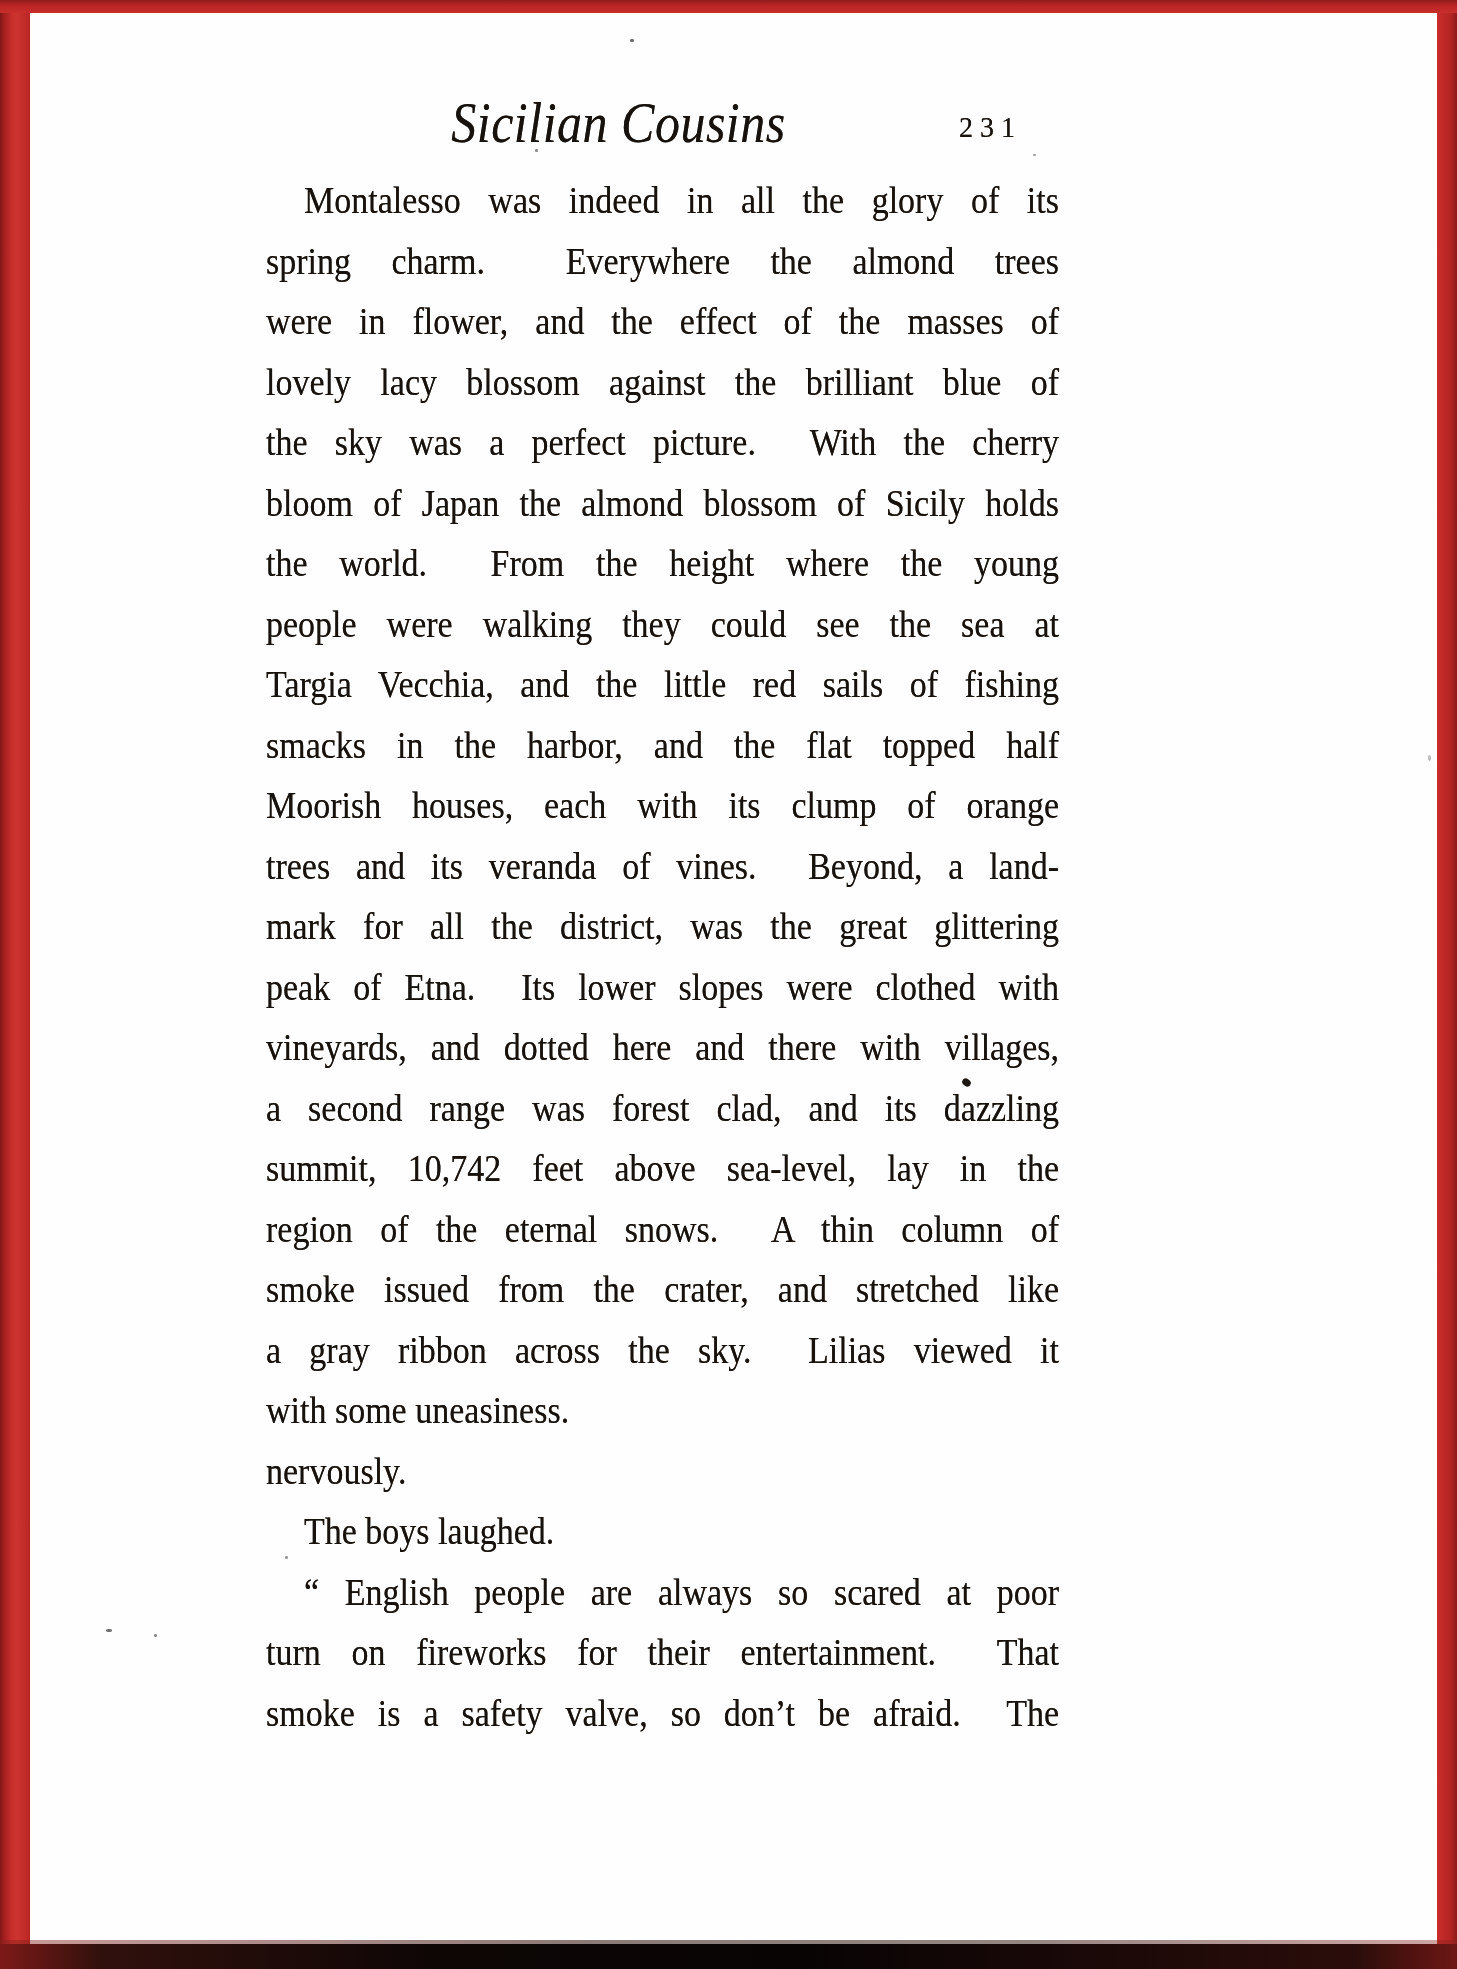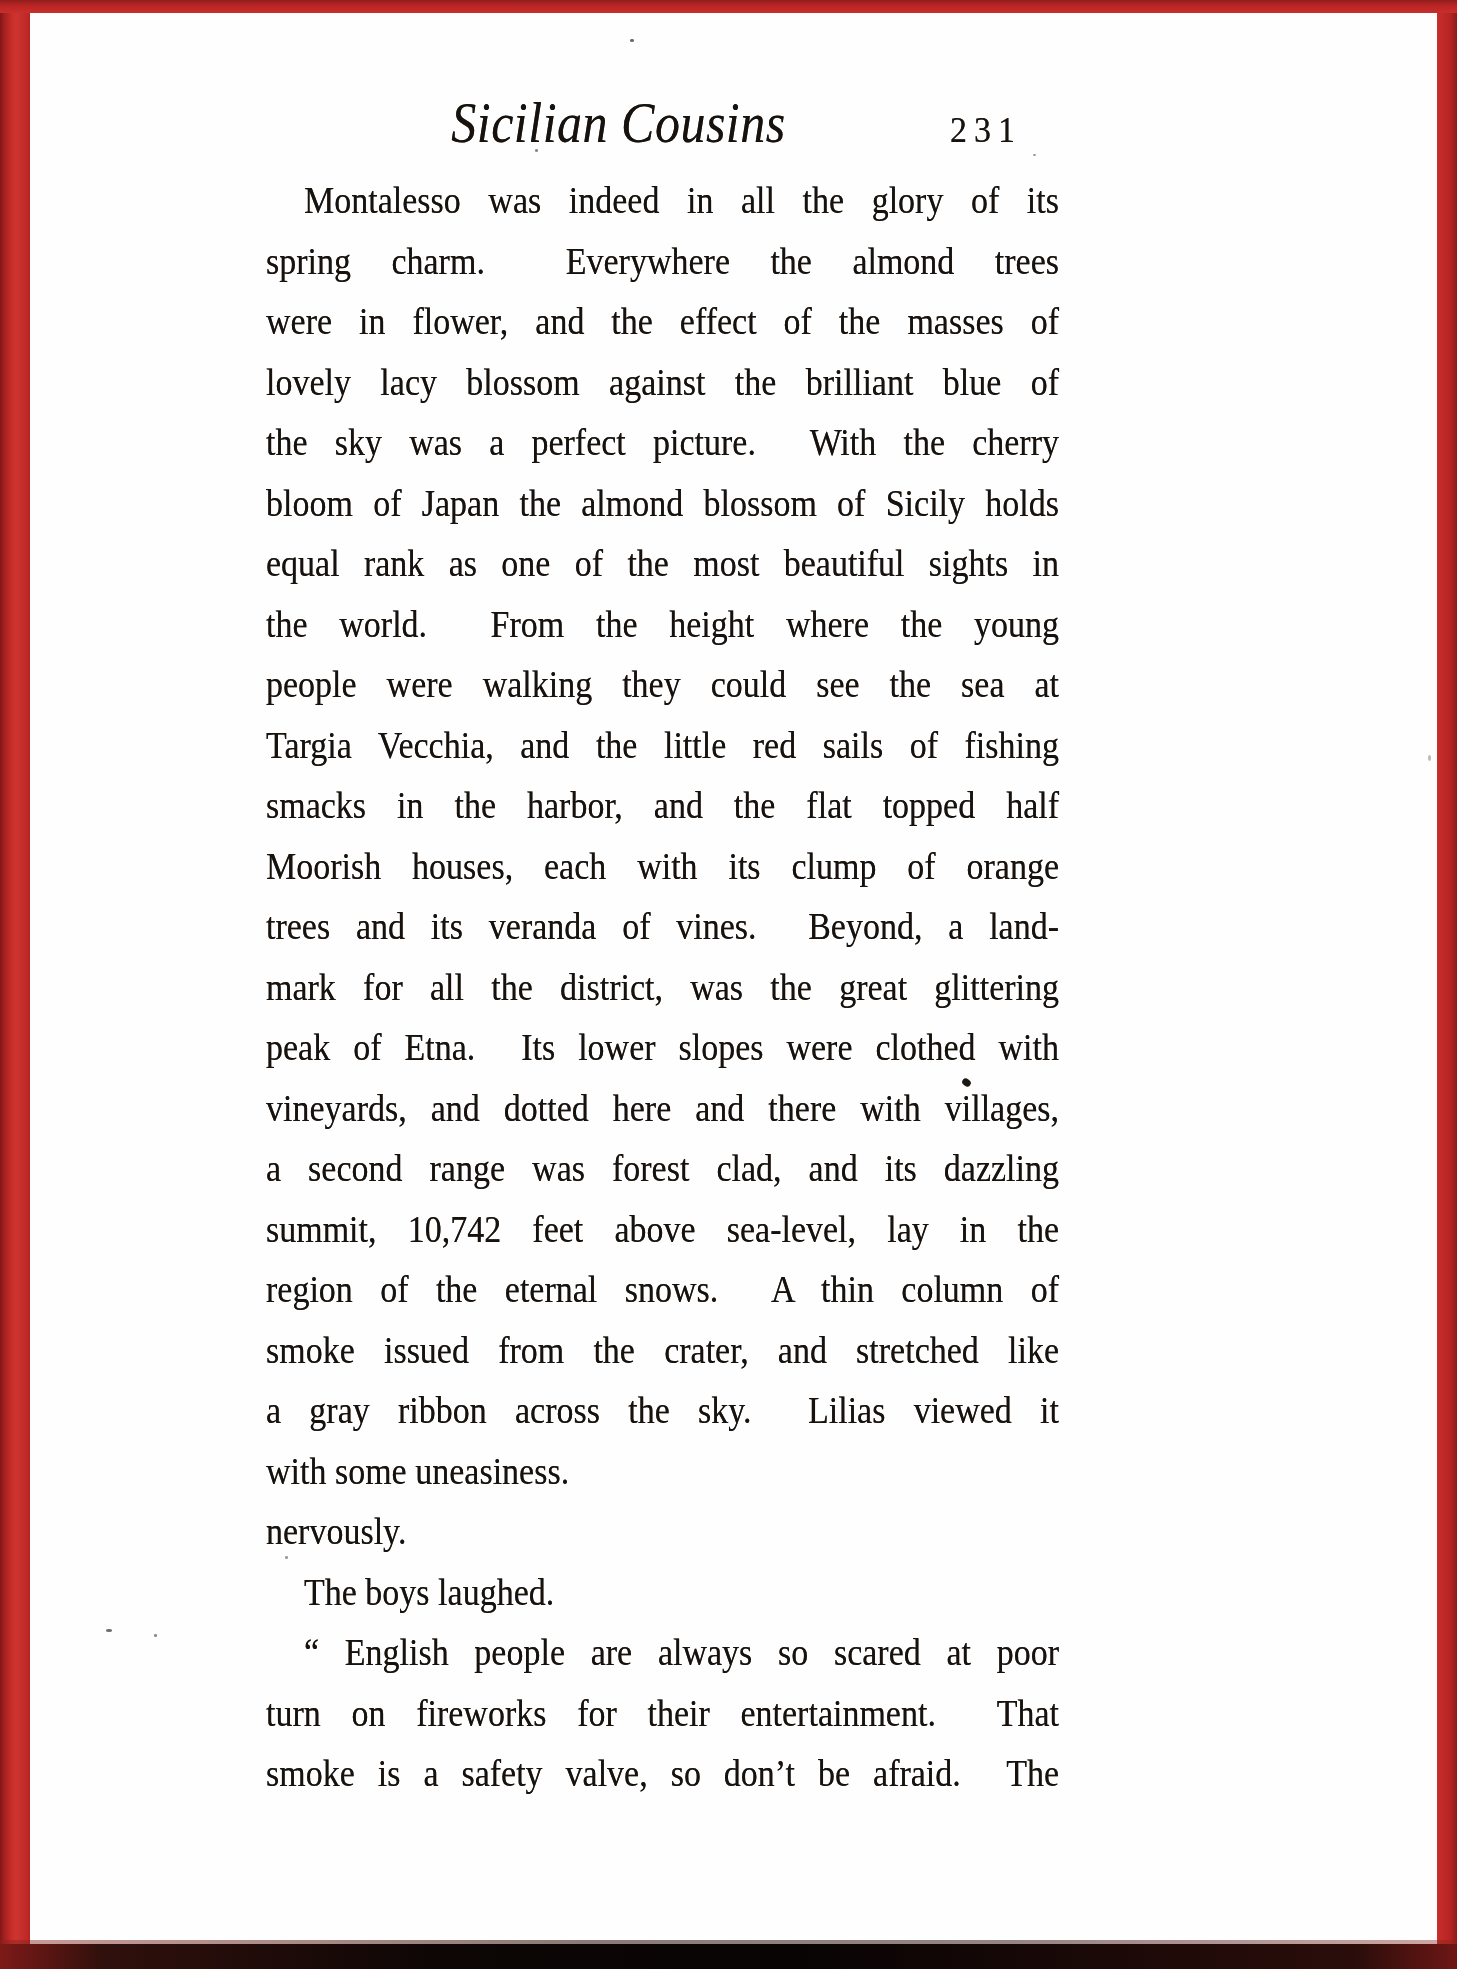--- a/index.html
+++ b/index.html
@@ -22,21 +22,21 @@
   
   .page{position:absolute;left:30px;top:13px;right:20px;bottom:25px;z-index:1;
         background:var(--paper,#fefefe);color:var(--ink,#17120d);
         text-shadow:0 0 0.6px rgba(25,17,10,.75);}
 
   
   .header{position:absolute;left:192px;top:67px;width:793px;height:110px;}
   .title{position:absolute;left:0;right:0;top:20px;text-align:center;
          font-size:50px;line-height:1;letter-spacing:.5px;white-space:pre;font-style:italic;}
   .title .ty{display:inline-block;transform:scaleY(1.12);transform-origin:50% 80%;}
-  .pagenum{position:absolute;right:0;top:34px;font-size:34px;line-height:1;
+  .pagenum{position:absolute;right:0;top:34px;font-size:28px;line-height:1;
            letter-spacing:7px;margin-right:-7px;white-space:pre;}
   .pagenum .ty{display:inline-block;transform:scaleY(1.05);transform-origin:50% 80%;}
 
   
   .textblock{position:absolute;left:192px;top:160px;width:793px;margin-left:44px;}
   .line{height:60.5px;line-height:60.5px;overflow:visible;}
   .line span{display:inline-block;white-space:pre;font-size:34px;
              transform:scaleY(1.13);transform-origin:0 78%;}
   .line.ind span{margin-left:38px;}
 
@@ -57,21 +57,20 @@
       <div class="title"><span class="ty">Sicilian Cousins</span></div>
       <div class="pagenum"><span class="ty">231</span></div>
     </div>
     <div class="textblock" id="textblock">
         <div class="line ind"><span style="word-spacing: 19.0664px;">Montalesso was indeed in all the glory of its</span></div>
         <div class="line"><span style="word-spacing: 31.9323px;">spring charm.  Everywhere the almond trees</span></div>
         <div class="line"><span style="word-spacing: 18.4705px;">were in flower, and the effect of the masses of</span></div>
         <div class="line"><span style="word-spacing: 20.8817px;">lovely lacy blossom against the brilliant blue of</span></div>
         <div class="line"><span style="word-spacing: 18.6806px;">the sky was a perfect picture.  With the cherry</span></div>
         <div class="line"><span style="word-spacing: 11.7695px;">bloom of Japan the almond blossom of Sicily holds</span></div>
-        <div class="line"><span style="word-spacing: 15.8229px;">equal rank as one of the most beautiful sights in</span></div>
         <div class="line"><span style="word-spacing: 23.2305px;">the world.  From the height where the young</span></div>
         <div class="line"><span style="word-spacing: 21.4746px;">people were walking they could see the sea at</span></div>
         <div class="line"><span style="word-spacing: 18.0254px;">Targia Vecchia, and the little red sails of fishing</span></div>
         <div class="line"><span style="word-spacing: 22.4648px;">smacks in the harbor, and the flat topped half</span></div>
         <div class="line"><span style="word-spacing: 22.3661px;">Moorish houses, each with its clump of orange</span></div>
         <div class="line"><span style="word-spacing: 17.2986px;">trees and its veranda of vines.  Beyond, a land-</span></div>
         <div class="line"><span style="word-spacing: 18.7539px;">mark for all the district, was the great glittering</span></div>
         <div class="line"><span style="word-spacing: 14.4653px;">peak of Etna.  Its lower slopes were clothed with</span></div>
         <div class="line"><span style="word-spacing: 15.5px;">vineyards, and dotted here and there with villages,</span></div>
         <div class="line"><span style="word-spacing: 18.5234px;">a second range was forest clad, and its dazzling</span></div>

